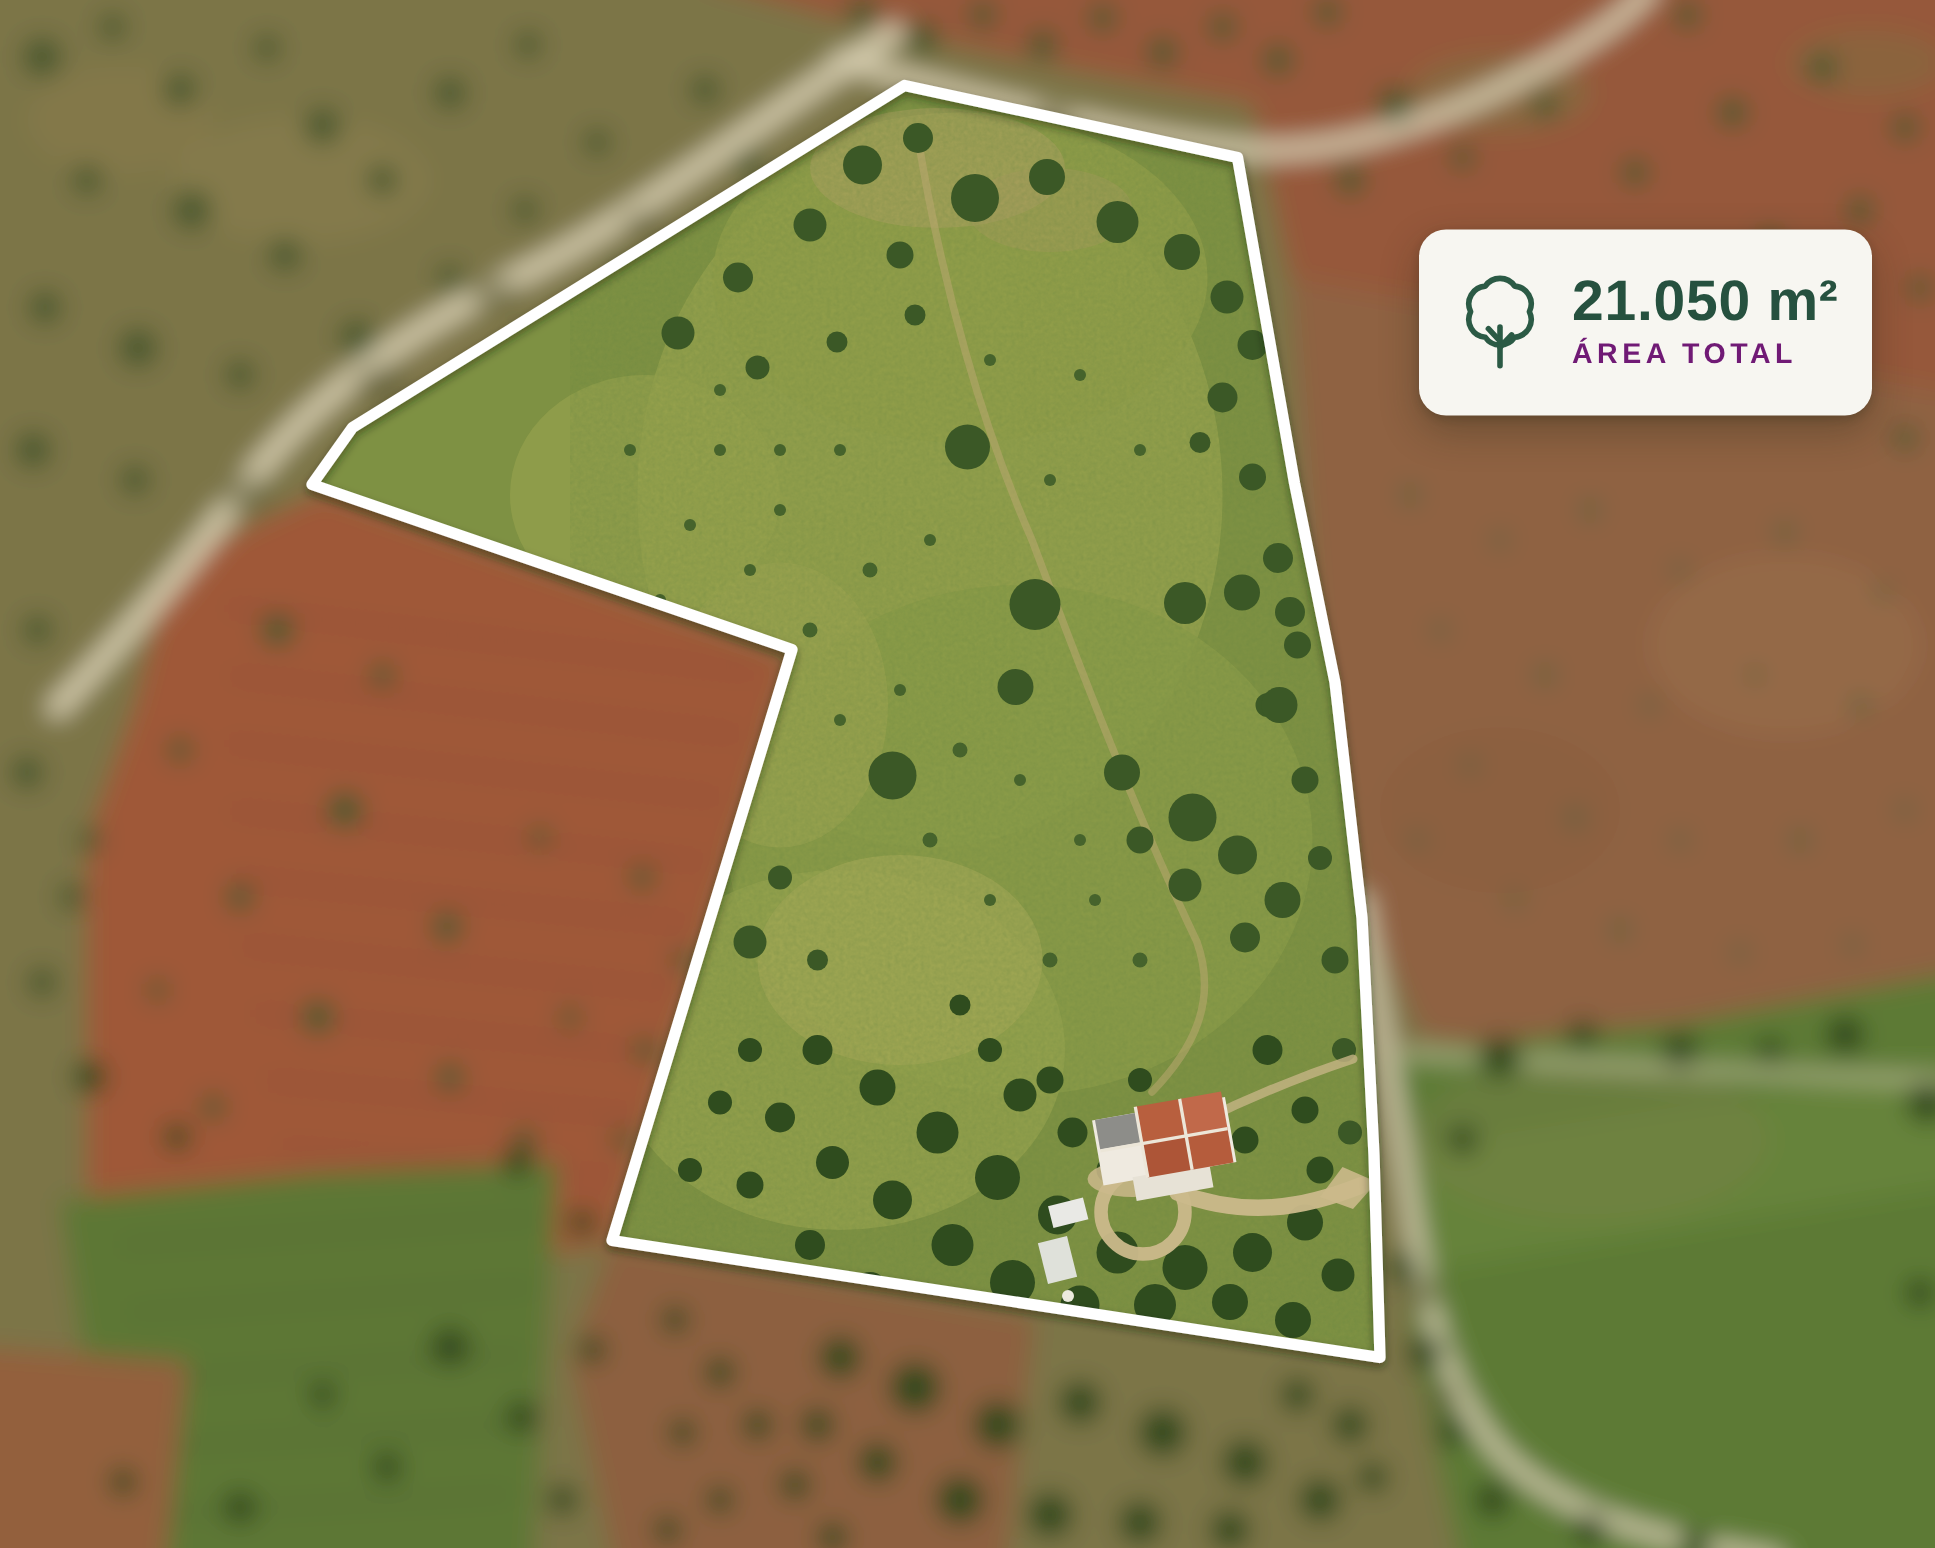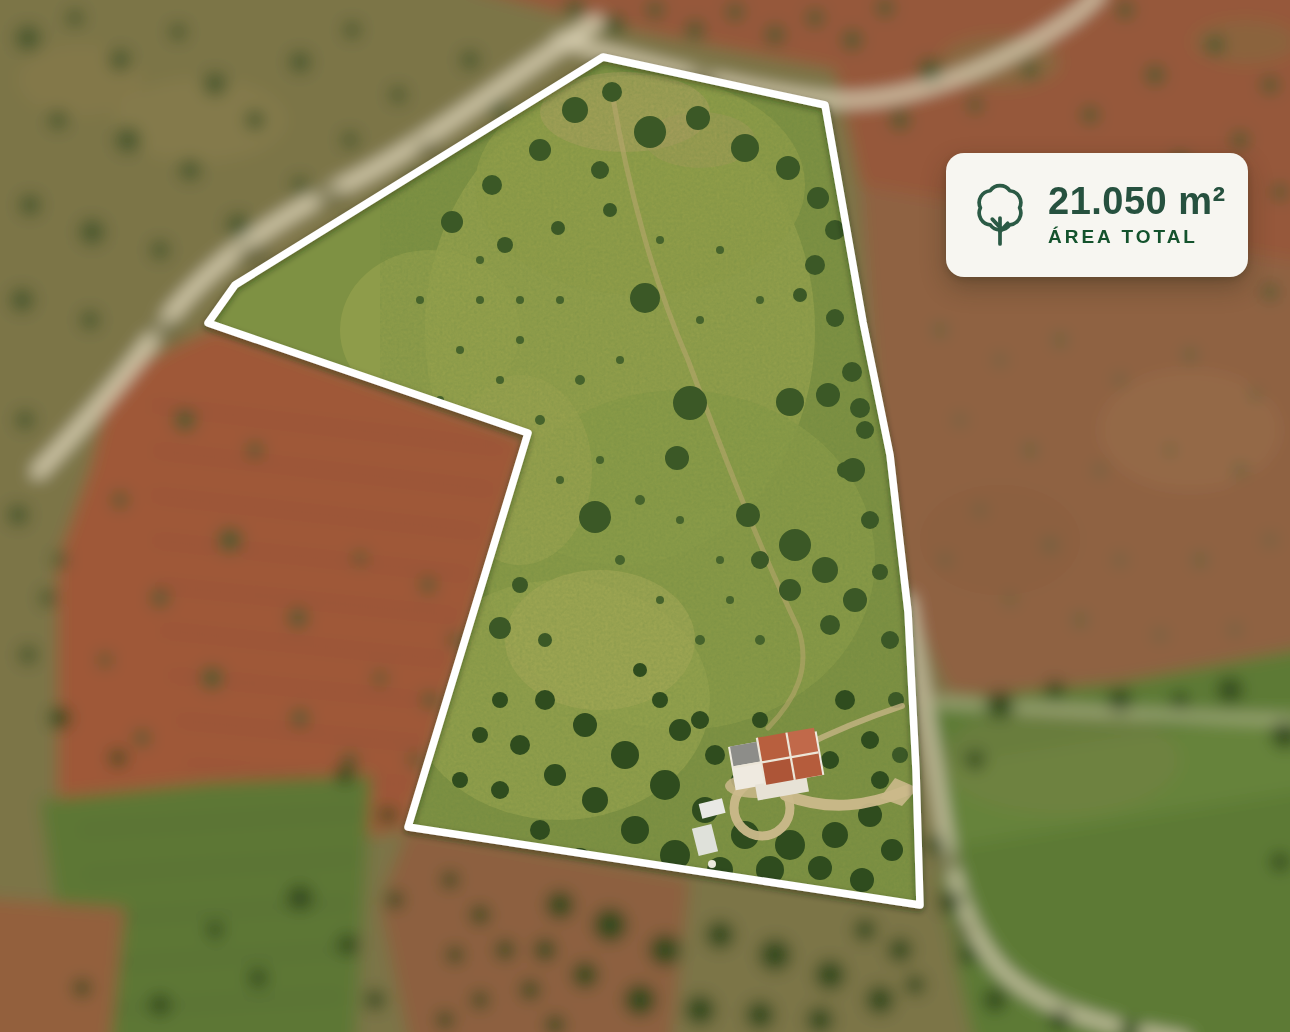--- a/index.html
+++ b/index.html
@@ -21,21 +21,21 @@
     box-shadow:0 10px 26px rgba(25,32,16,.30), 0 2px 6px rgba(25,32,16,.18);
     display:flex; align-items:center;
     gap:20px; padding:0 26px;
   }
   .area-card .txt{display:flex;flex-direction:column;}
   .area-card .value{
     font-size:38px; font-weight:bold; color:#26513f;
     letter-spacing:.5px; line-height:1.05; white-space:nowrap;
   }
   .area-card .label{
-    font-size:19px; font-weight:bold; color:#14532d;
+    font-size:19px; font-weight:bold; color:#701a75;
     letter-spacing:3px; margin-top:5px; white-space:nowrap;
   }
   .tree-ico{flex:0 0 auto;}
 </style>
 </head>
 <body>
 
 <div class="stage">
 <svg class="scene" width="1290" height="1032" viewBox="0 0 1290 1032">
   <defs>

